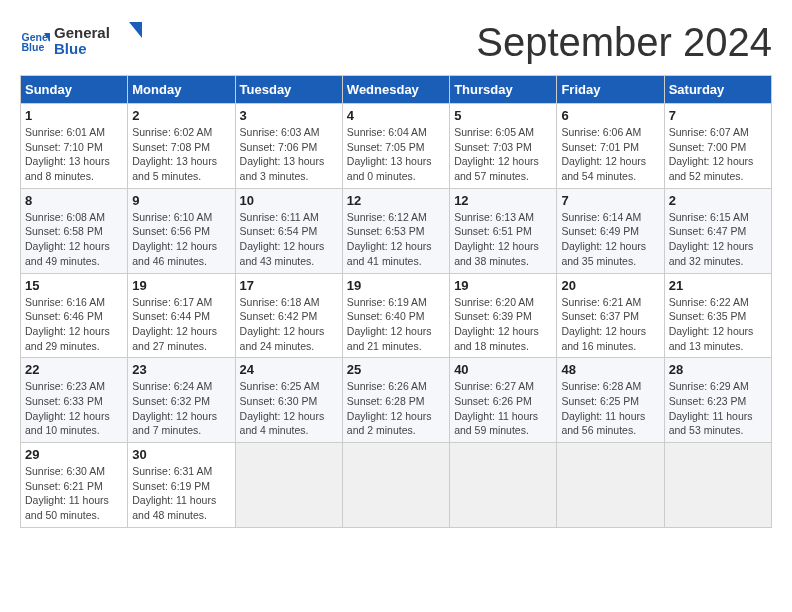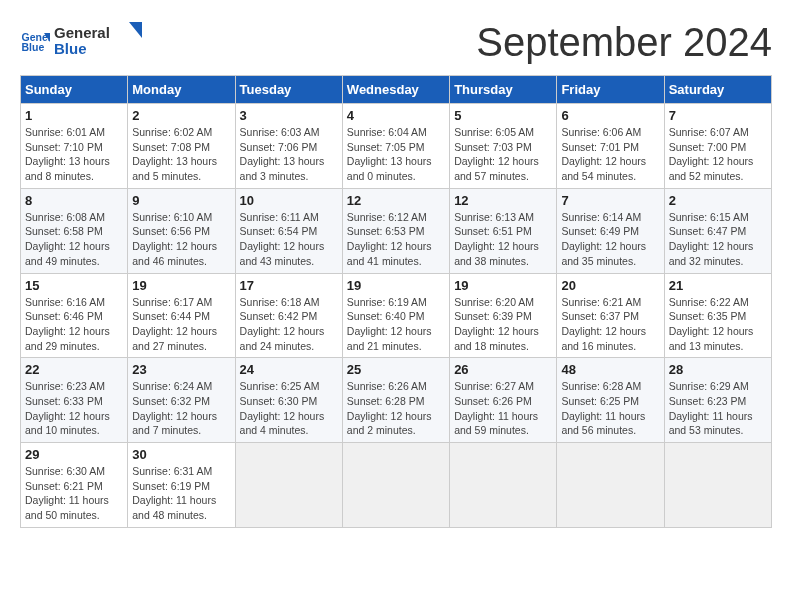--- a/index.html
+++ b/index.html
@@ -225,21 +225,21 @@
         </td>
         <td>
           <span class="day-num">24</span>
           <div class="day-info">Sunrise: 6:25 AM<br>Sunset: 6:30 PM<br>Daylight: 12 hours and 4 minutes.</div>
         </td>
         <td>
           <span class="day-num">25</span>
           <div class="day-info">Sunrise: 6:26 AM<br>Sunset: 6:28 PM<br>Daylight: 12 hours and 2 minutes.</div>
         </td>
         <td>
-          <span class="day-num">26</span>
+          <span class="day-num">40</span>
           <div class="day-info">Sunrise: 6:27 AM<br>Sunset: 6:26 PM<br>Daylight: 11 hours and 59 minutes.</div>
         </td>
         <td>
           <span class="day-num">48</span>
           <div class="day-info">Sunrise: 6:28 AM<br>Sunset: 6:25 PM<br>Daylight: 11 hours and 56 minutes.</div>
         </td>
         <td>
           <span class="day-num">28</span>
           <div class="day-info">Sunrise: 6:29 AM<br>Sunset: 6:23 PM<br>Daylight: 11 hours and 53 minutes.</div>
         </td>

